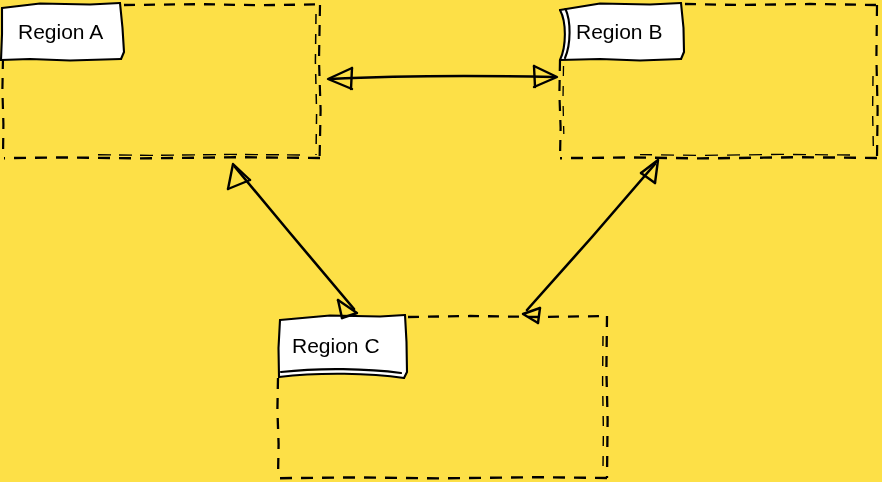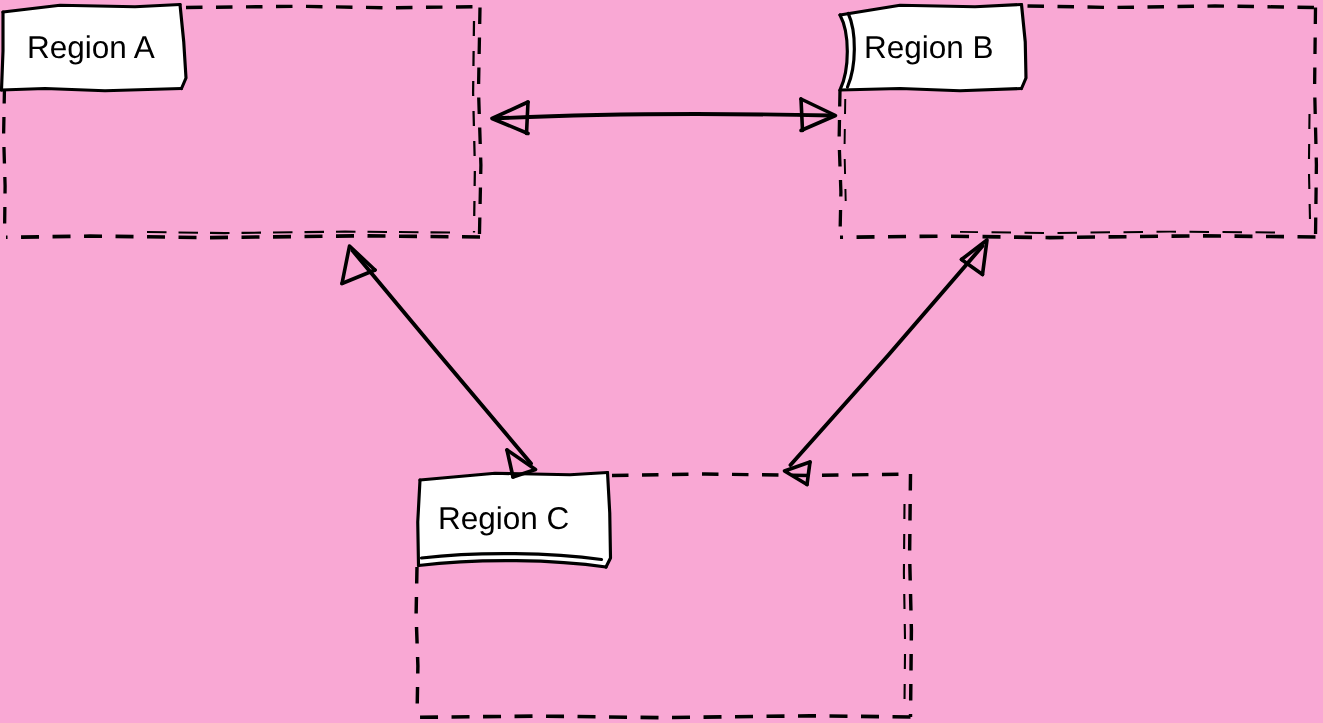--- a/index.html
+++ b/index.html
@@ -8,21 +8,21 @@
     padding: 0;
     background: #ffffff;
   }
   body {
     font-family: "Liberation Sans", sans-serif;
   }
   #canvas-root {
     position: relative;
     width: 882px;
     height: 482px;
-    background: #f9a8d4;
+    background: #fde047;
     overflow: hidden;
   }
   #diagram-svg {
     position: absolute;
     left: 0;
     top: 0;
     width: 882px;
     height: 482px;
     display: block;
   }

